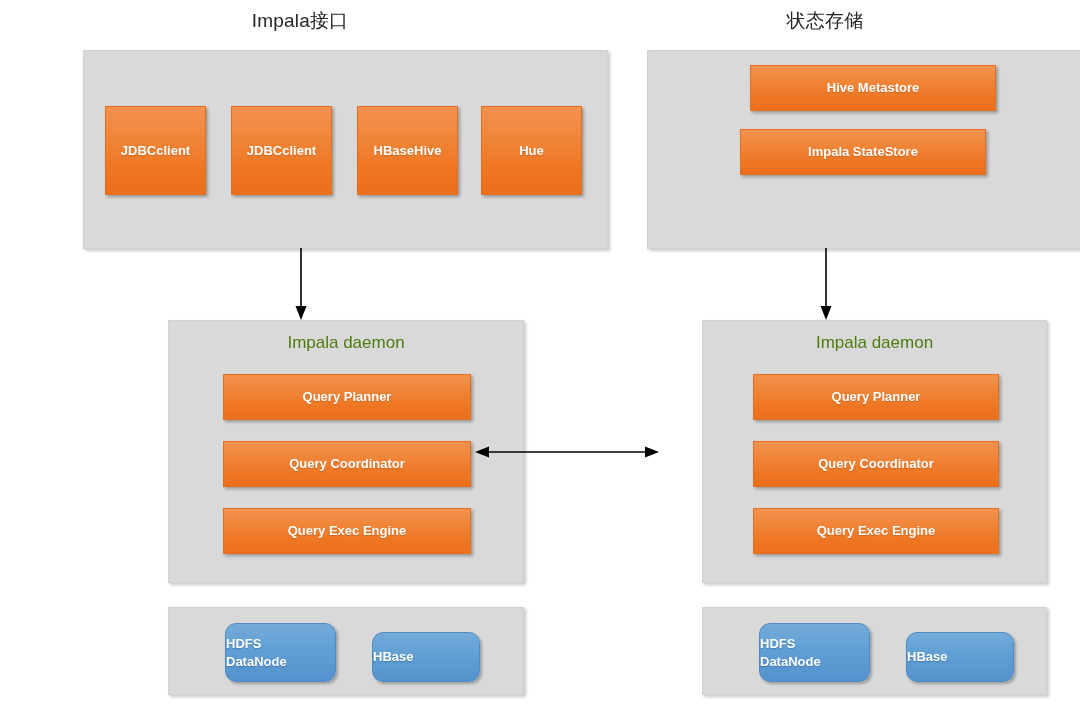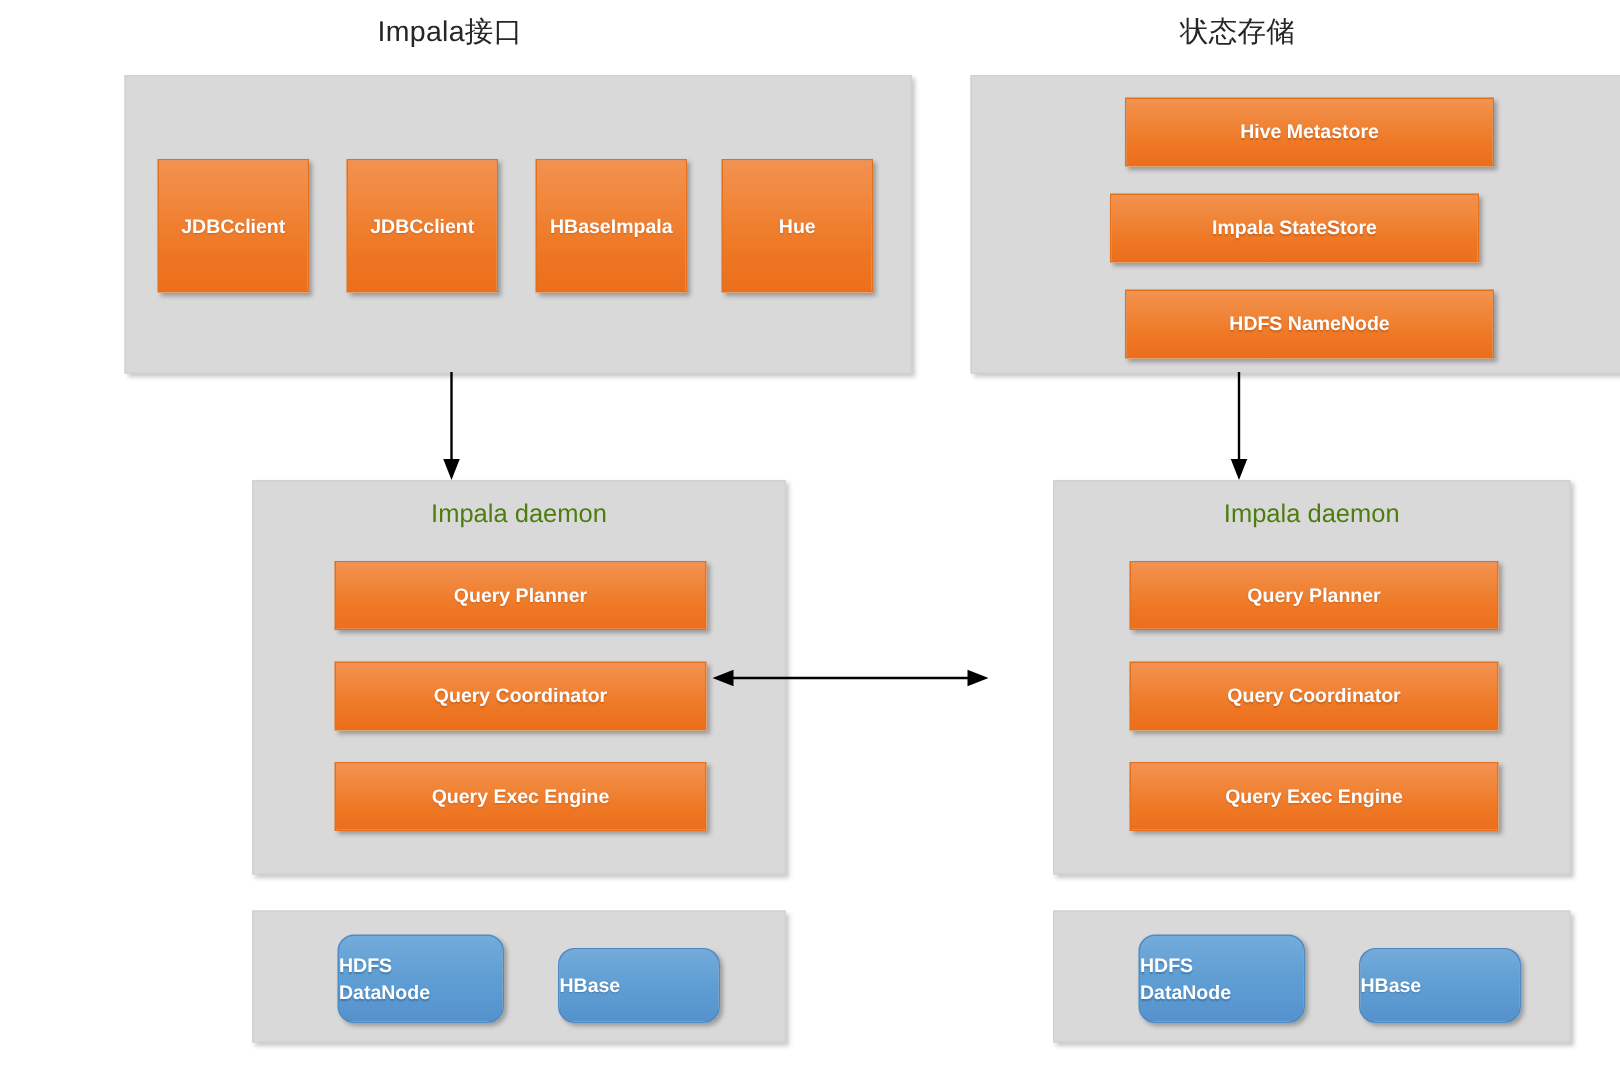--- a/index.html
+++ b/index.html
@@ -118,41 +118,38 @@
       <span>client</span>
     </div>
 
     <div class="onode two-line" style="left:147px; top:55px; width:101px; height:89px;">
       <span>JDBC</span>
       <span>client</span>
     </div>
 
     <div class="onode two-line" style="left:273px; top:55px; width:101px; height:89px;">
       <span>HBase</span>
-      <span>Impala</span>
+      <span>Hive</span>
     </div>
 
     <div class="onode" style="left:397px; top:55px; width:101px; height:89px;">
       <span>Hue</span>
     </div>
   </div>
 
   <div class="panel" style="left:600px; top:50px; width:450px; height:199px;">
 
     <div class="onode" style="left:102px; top:14px; width:246px; height:46px;">
       <span>Hive Metastore</span>
     </div>
 
     <div class="onode" style="left:92px; top:78px; width:246px; height:46px;">
       <span>Impala StateStore</span>
     </div>
 
-    <div class="onode" style="left:102px; top:142px; width:246px; height:46px;">
-      <span>HDFS NameNode</span>
-    </div>
   </div>
 
   <div class="connector" style="left:288px; top:248px; width:26px; height:74px;">
     <svg width="26" height="74" viewBox="0 0 26 74">
       <line x1="13" y1="0" x2="13" y2="60" stroke="#000000" stroke-width="1.6"></line>
       <polygon points="13,72 7.5,58 18.5,58" fill="#000000"></polygon>
     </svg>
   </div>
 
   <div class="connector" style="left:813px; top:248px; width:26px; height:74px;">

